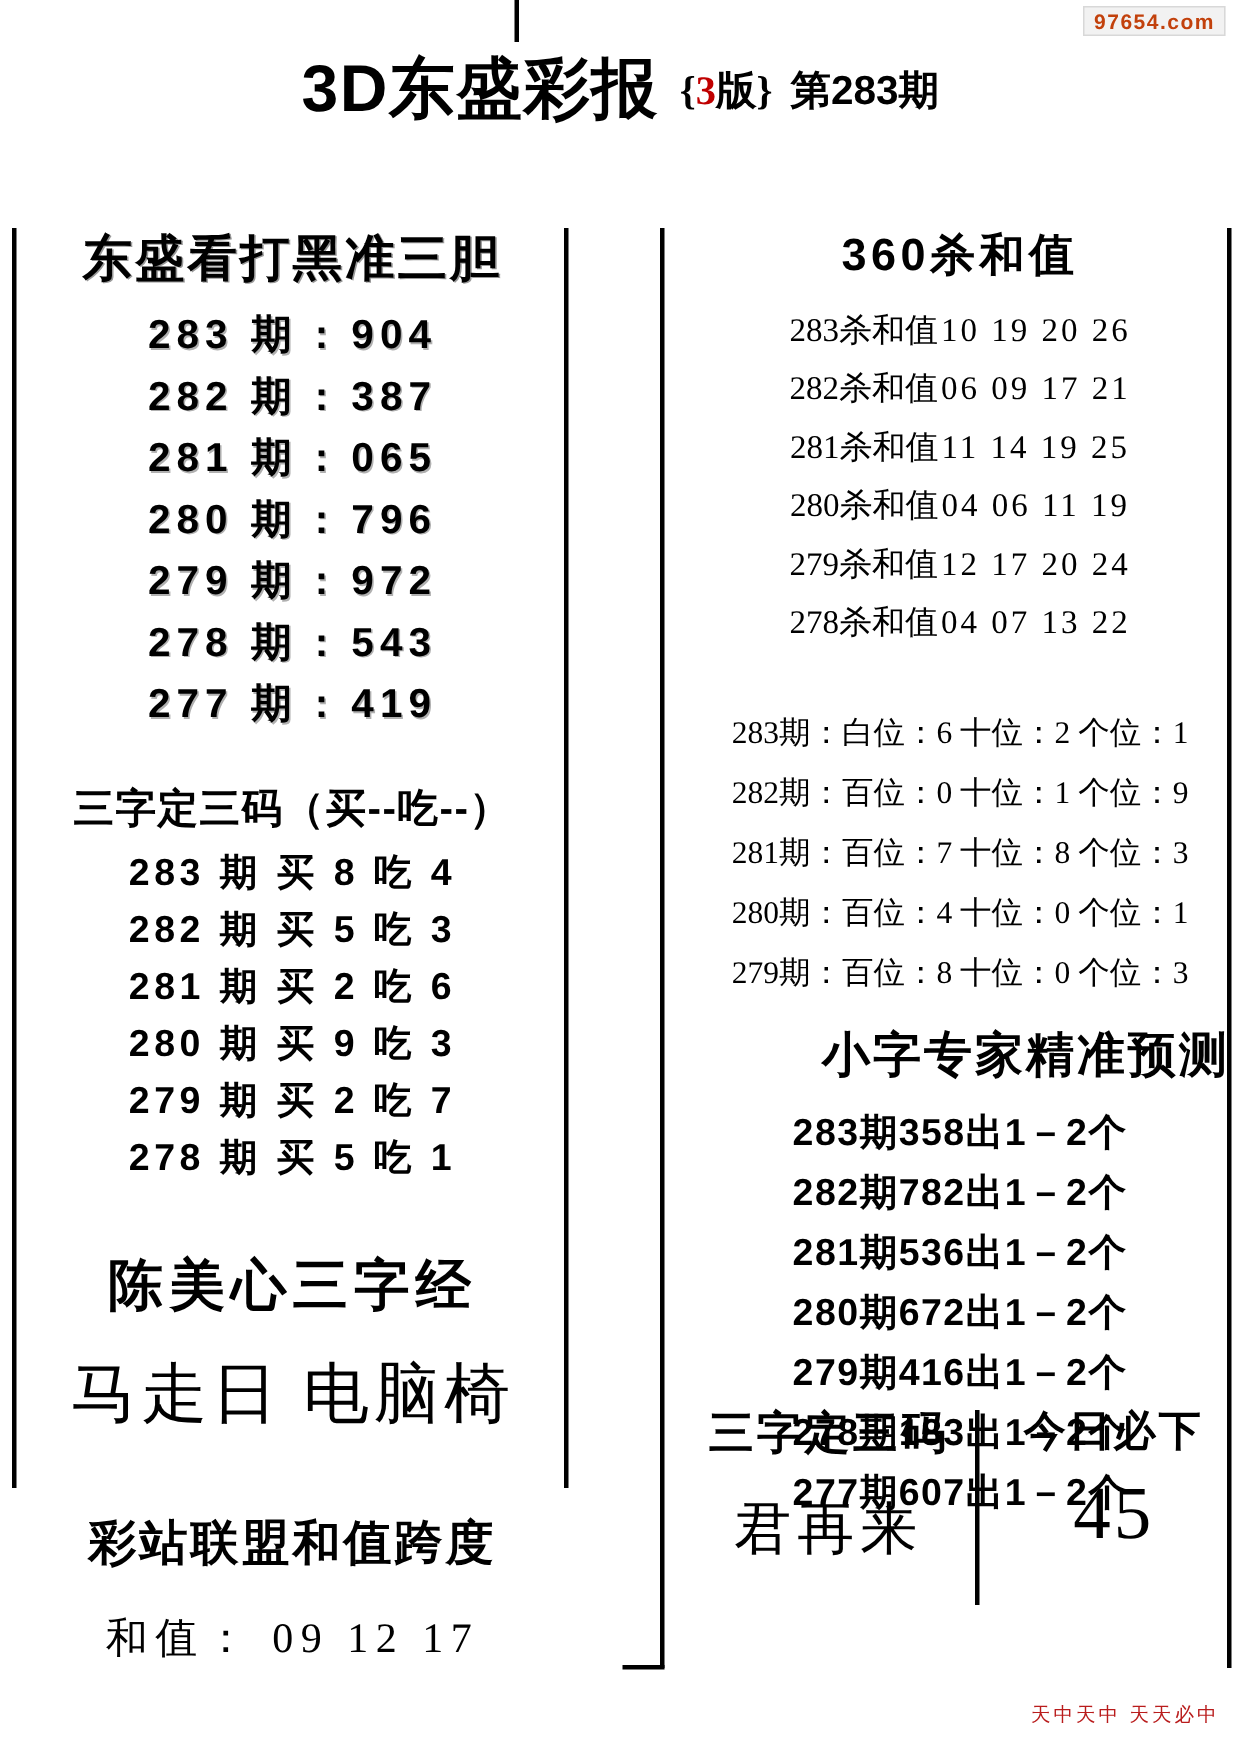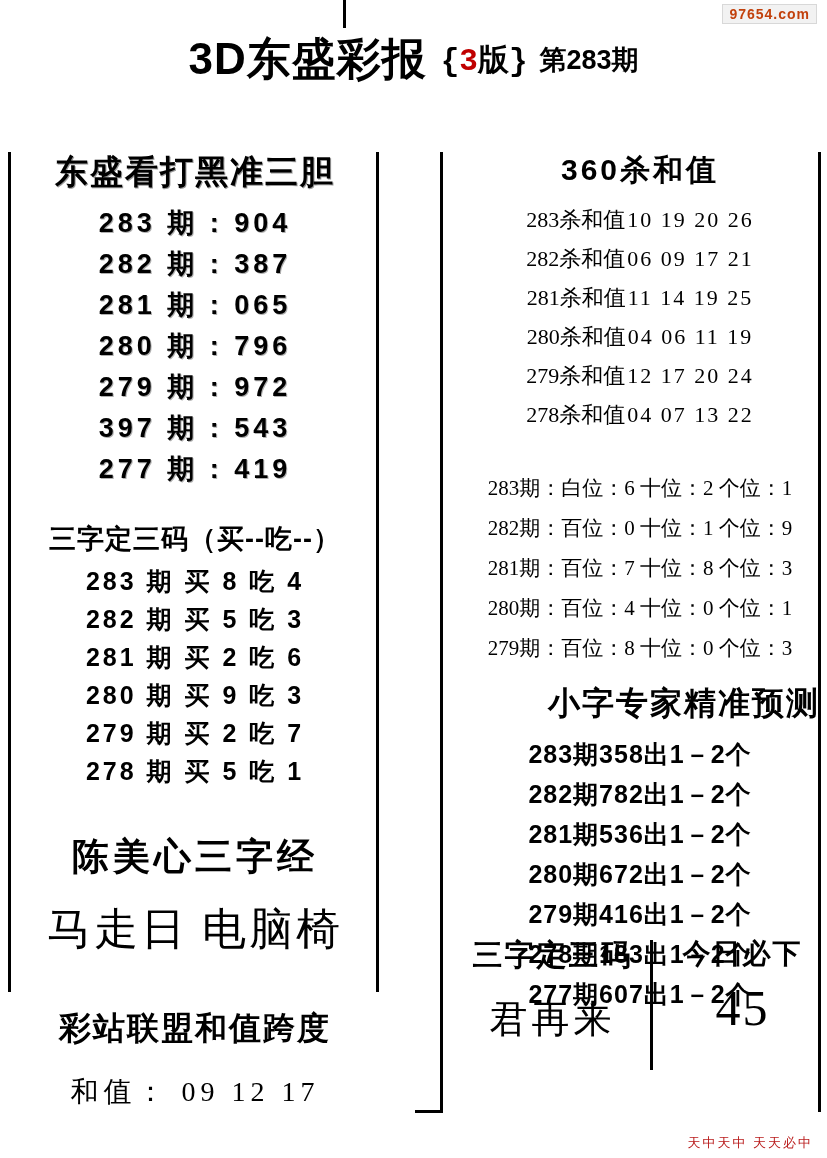--- a/index.html
+++ b/index.html
@@ -57,22 +57,22 @@
     white-space: nowrap;
   }
   .header .title {
     font-family: "Liberation Sans", sans-serif;
     font-weight: bold;
     font-size: 44px;
     letter-spacing: 1px;
     vertical-align: middle;
   }
   .header .edition {
-    font-family: Liberation Mono, monospace;
-    font-size: 31px;
+    font-family: Liberation Serif, serif;
+    font-size: 27px;
     font-weight: bold;
     vertical-align: middle;
     margin-left: 14px;
   }
   .header .edition .num {
     color: #c00000;
   }
   .header .issue {
     font-family: "Liberation Sans", sans-serif;
     font-size: 27px;
@@ -280,21 +280,21 @@
 
   <div class="left-col">
 
     <div class="blk-title t-bold-outline">东盛看打黑准三胆</div>
     <div style="margin-top:10px;">
       <div class="row-mono">283 期 : 904</div>
       <div class="row-mono">282 期 : 387</div>
       <div class="row-mono">281 期 : 065</div>
       <div class="row-mono">280 期 : 796</div>
       <div class="row-mono">279 期 : 972</div>
-      <div class="row-mono">397 期 : 543</div>
+      <div class="row-mono">278 期 : 543</div>
       <div class="row-mono">277 期 : 419</div>
     </div>
 
     <div class="blk-title t-taihu" style="margin-top:34px;">三字定三码（买--吃--）</div>
     <div style="margin-top:8px;">
       <div class="row-taihu">283 期 买 8 吃 4</div>
       <div class="row-taihu">282 期 买 5 吃 3</div>
       <div class="row-taihu">281 期 买 2 吃 6</div>
       <div class="row-taihu">280 期 买 9 吃 3</div>
       <div class="row-taihu">279 期 买 2 吃 7</div>

